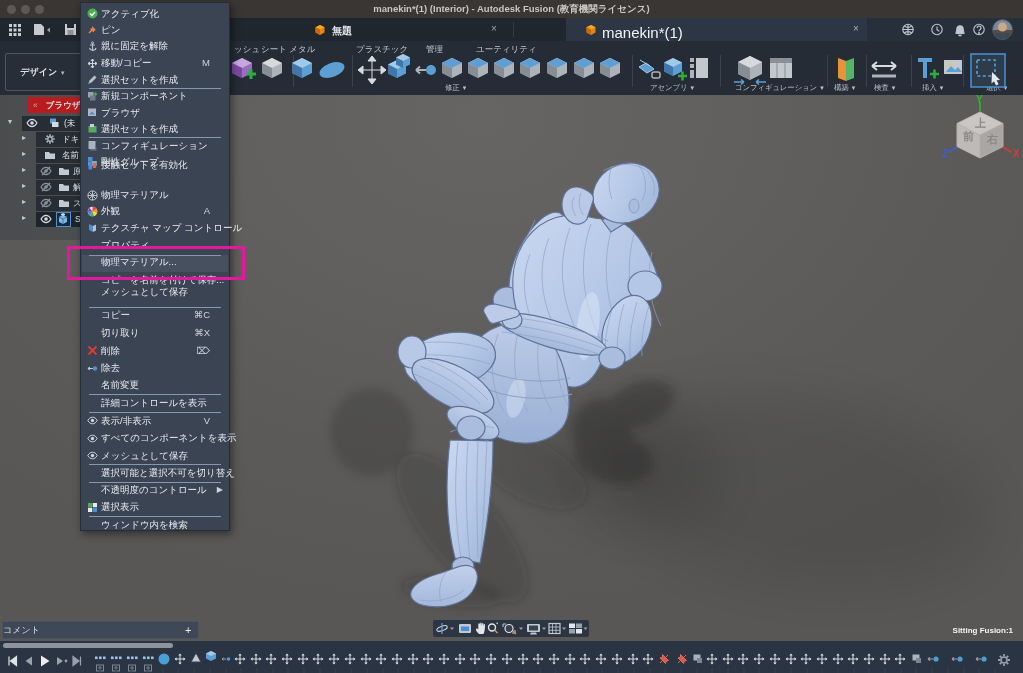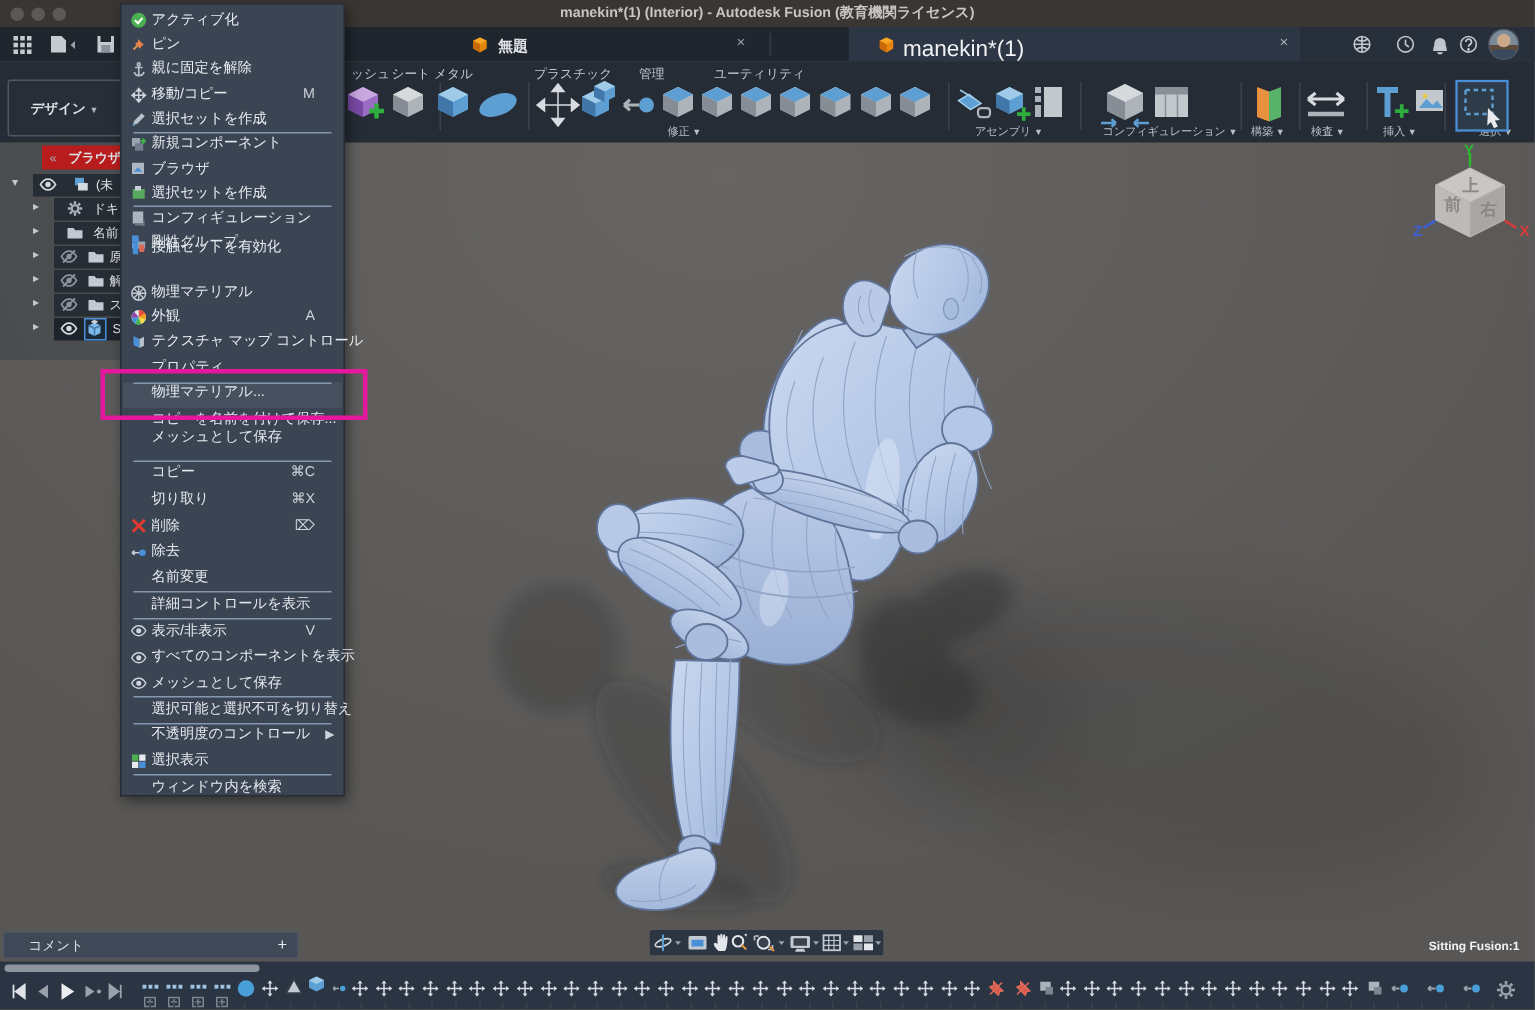--- a/index.html
+++ b/index.html
@@ -383,21 +383,21 @@
     </svg>
 <div class="abs" style="left:56px;top:212px;width:15px;height:15px;background:#1a2a38;border:1px solid #4a90d9"></div>
 <svg class="abs" style="left:57px;top:213px" width="12" height="12" viewBox="0 0 12 12">
       <path d="M2 4l4-2 4 2v5l-4 2-4-2z" fill="#7db8e8"></path>
       <path d="M2 4l4 2 4-2" fill="none" stroke="#4077a8"></path>
       <path d="M6 6v5" stroke="#4077a8"></path>
       <path d="M4 1.5h4M6 0v3" stroke="#d5dae0" stroke-width="1.3"></path>
     </svg>
 <div class="abs" style="left:75px;top:214px;font-size:8.5px;color:#e3e6ea">S</div>
   </div>
-<div class="abs" id="commentbar"><span style="margin-left:16px">コメント</span><span style="position:absolute;left:182px;top:0;font-size:11px;color:#e8ecf0">+</span></div>
+<div class="abs" id="commentbar"><span style="">コメント</span><span style="position:absolute;left:182px;top:0;font-size:11px;color:#e8ecf0">+</span></div>
 <svg class="abs" style="left:433px;top:620px" width="156" height="17" viewBox="0 0 156 17">
     <rect width="156" height="17" rx="2" fill="#2c3542"></rect>
     <ellipse cx="9" cy="8.5" rx="5.5" ry="2.2" fill="none" stroke="#cdd3da" stroke-width="1.1" transform="rotate(-20 9 8.5)"></ellipse>
     <path d="M9 3v11" stroke="#5d9fd3" stroke-width="1.3"></path>
     <path d="M17 7.5l2 2.5 2-2.5z" fill="#9aa1ab"></path>
     <rect x="26" y="4" width="12" height="9" rx="1" fill="#c3c9d1"></rect>
     <rect x="28" y="6.5" width="8" height="4.5" fill="#4a90d9"></rect>
     <path d="M46 14c-2-2-3.5-4-3-5s1.8-.3 2.3.6V4.3c0-1.4 1.6-1.4 1.7 0l.1 2c0-2.6 0-3.8.8-3.8s.8 1.2.9 3.8c.2-2.4.2-3.4 1-3.4.7 0 .7 1.2.7 3.6.3-1.8.4-2.6 1.1-2.5.7.2.5 1.6.3 3.9-.3 3-.8 6.1-1.9 6.1z" fill="#e3e6ea"></path>
     <circle cx="59" cy="7.5" r="3.5" fill="none" stroke="#e3e6ea" stroke-width="1.4"></circle>
     <path d="M61.5 10l3 3" stroke="#e8923f" stroke-width="1.4"></path>

